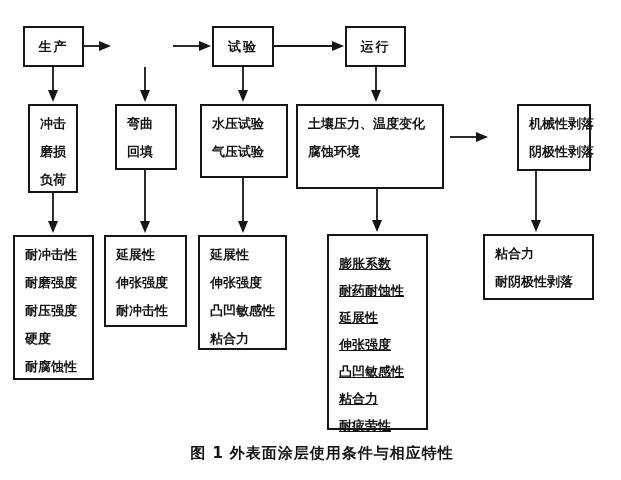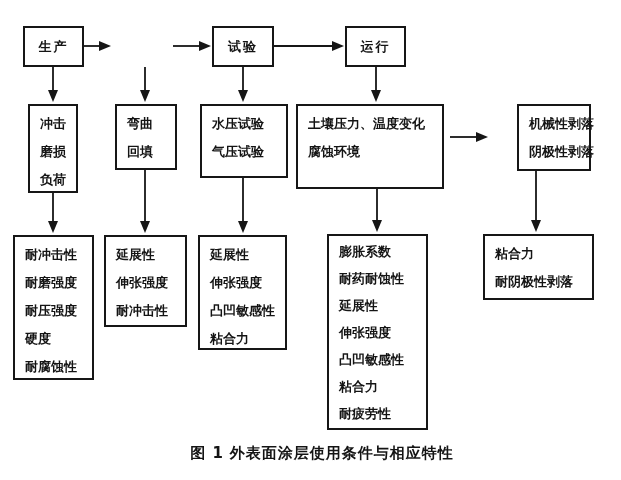--- a/index.html
+++ b/index.html
@@ -4,21 +4,21 @@
 <style>
   html,body{margin:0;padding:0;background:#ffffff;}
   #page{position:relative;width:621px;height:480px;background:#ffffff;overflow:hidden;
         font-family:"DejaVu Sans","Liberation Sans",sans-serif;color:#141414;}
   .box{position:absolute;border:2px solid #161616;box-sizing:border-box;background:#ffffff;
        font-weight:bold;font-size:13px;line-height:1;}
   .stage{display:flex;align-items:center;justify-content:center;letter-spacing:2px;}
   .multi{padding:4px 3px 0 10px;}
   .ln{height:28px;line-height:28px;white-space:nowrap;font-size:13px;font-weight:bold;}
   .tight .ln{height:27px;line-height:27px;}
-  .tight{padding-top:2px;}
+  .tight{padding-top:14px;text-decoration:underline;}
   #arrows{position:absolute;left:0;top:0;width:621px;height:480px;pointer-events:none;}
   #caption{position:absolute;left:0;top:444px;width:621px;text-align:center;
            font-size:15px;font-weight:bold;letter-spacing:1px;}
   #caption .cap-label{margin-right:6px;padding-left:23px;}
 </style>
 </head>
 <body>
 
 <div id="page">
 

